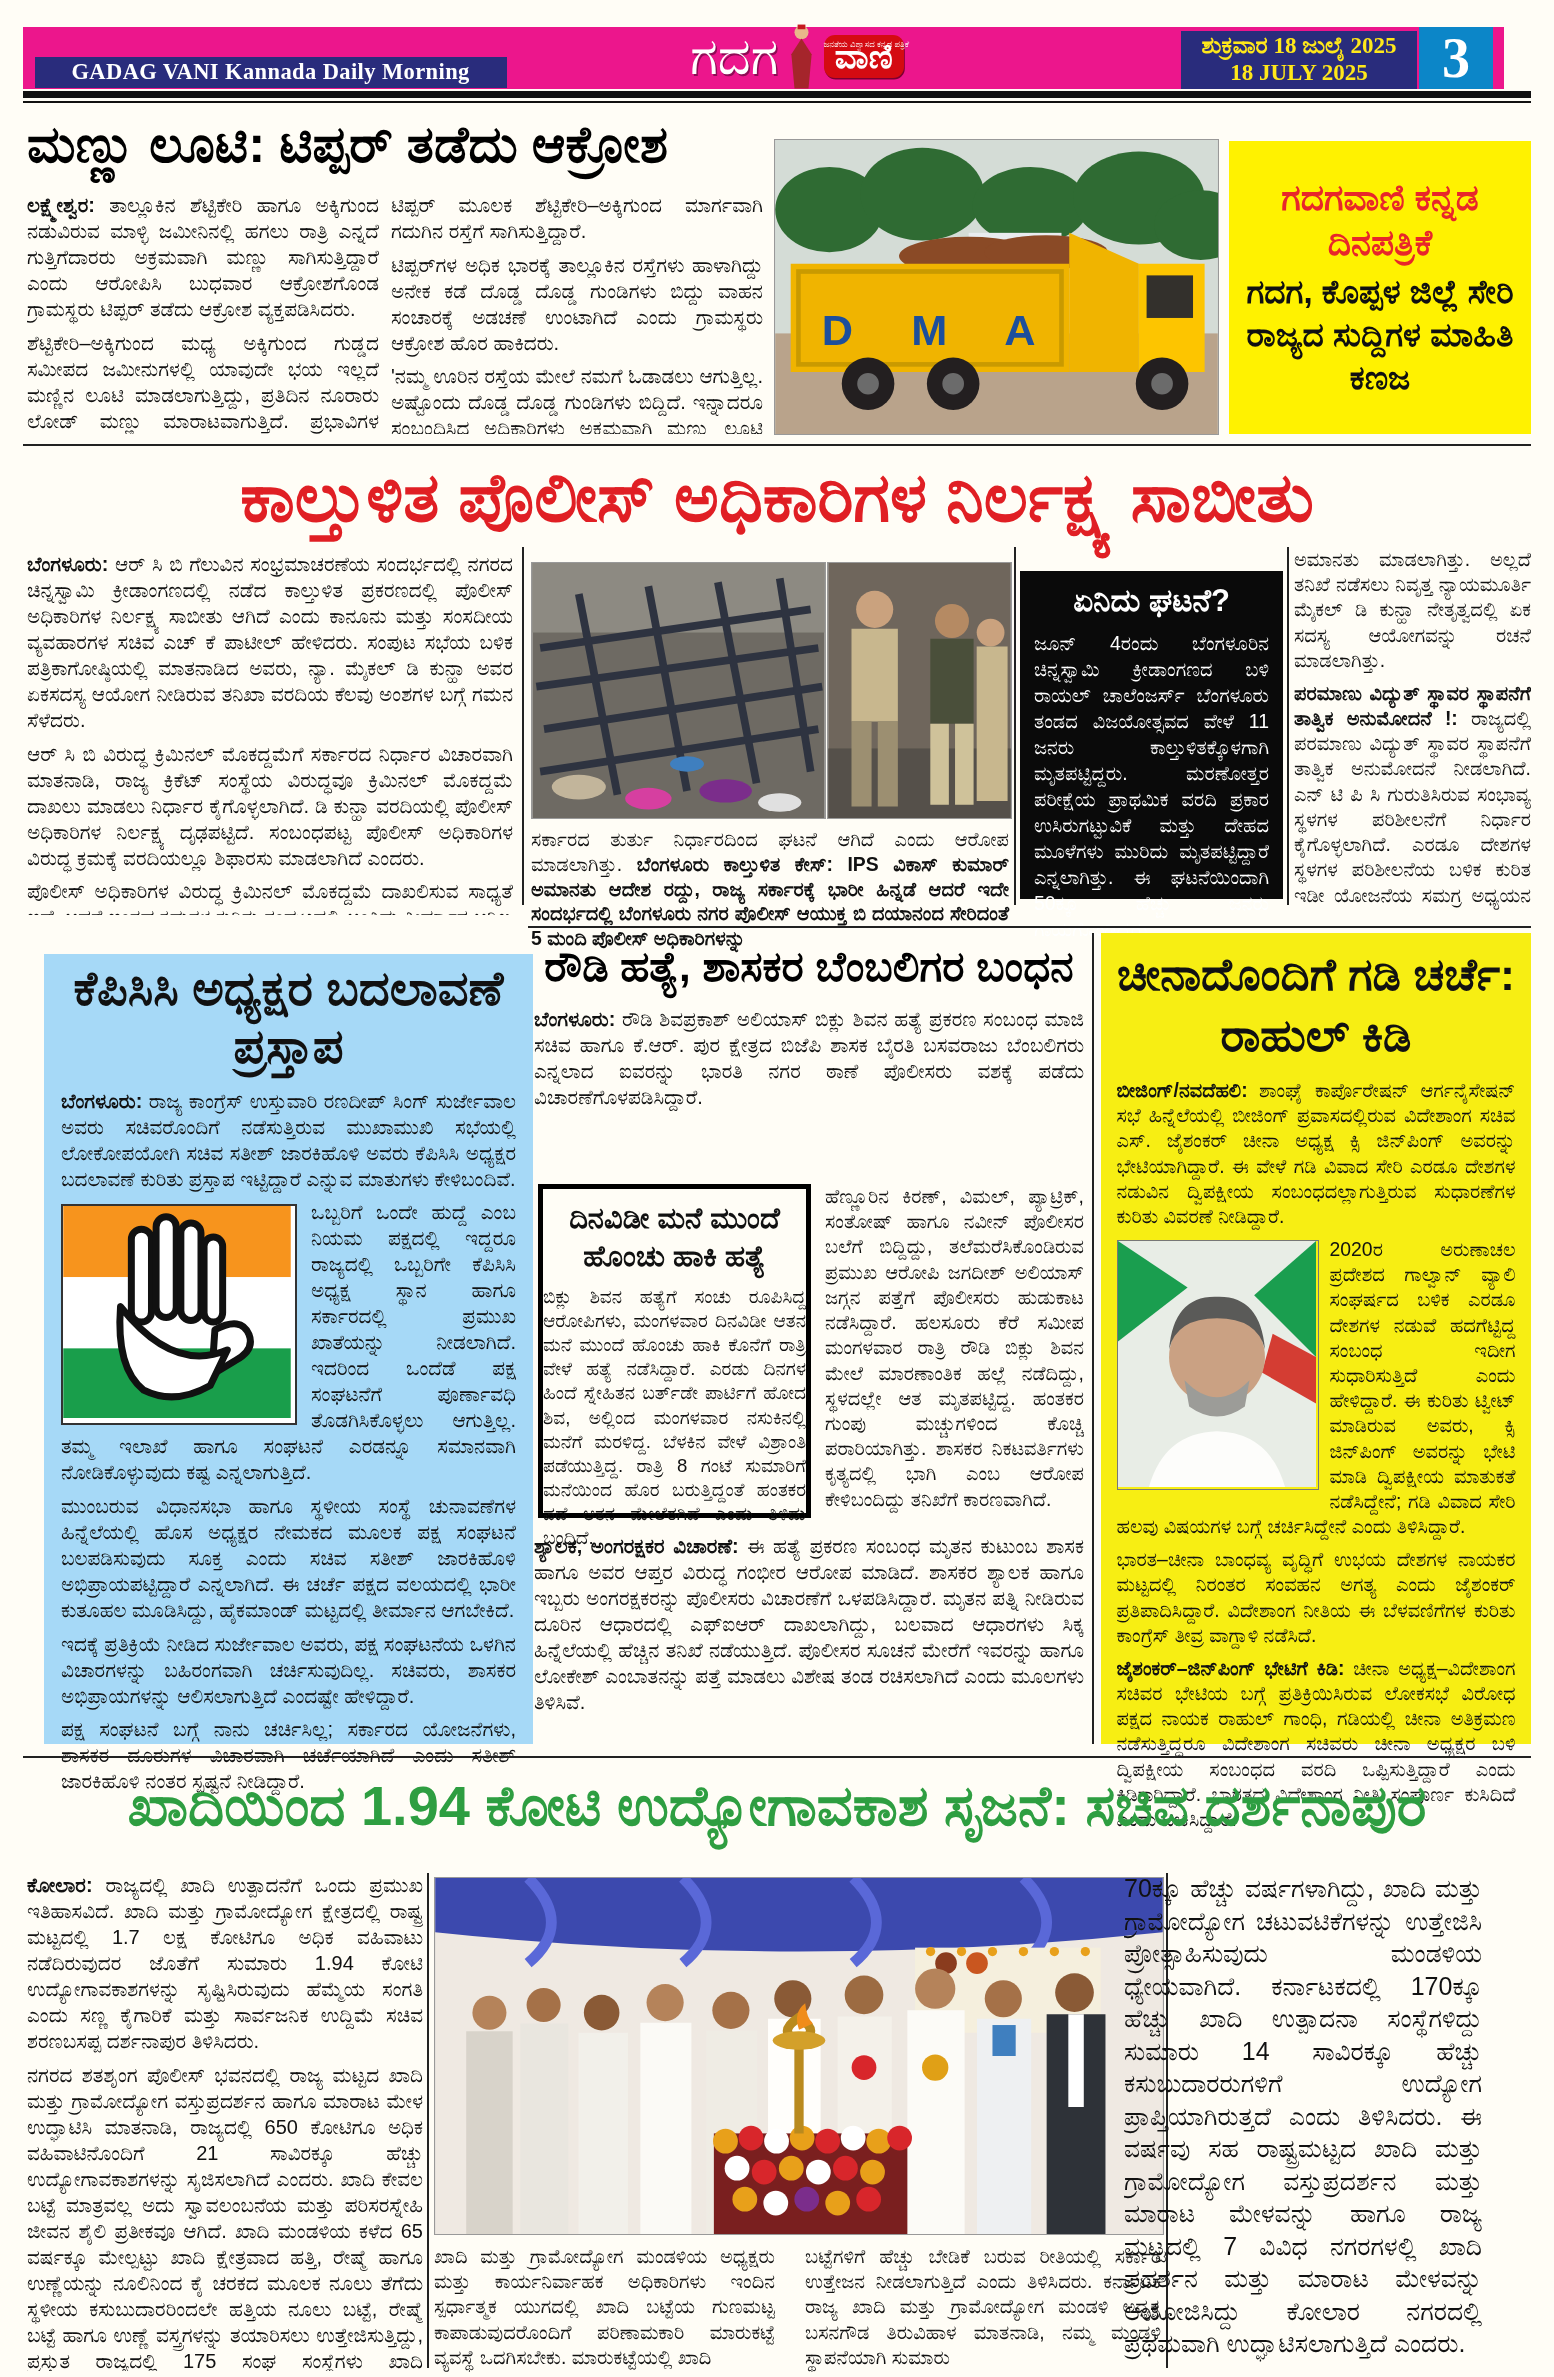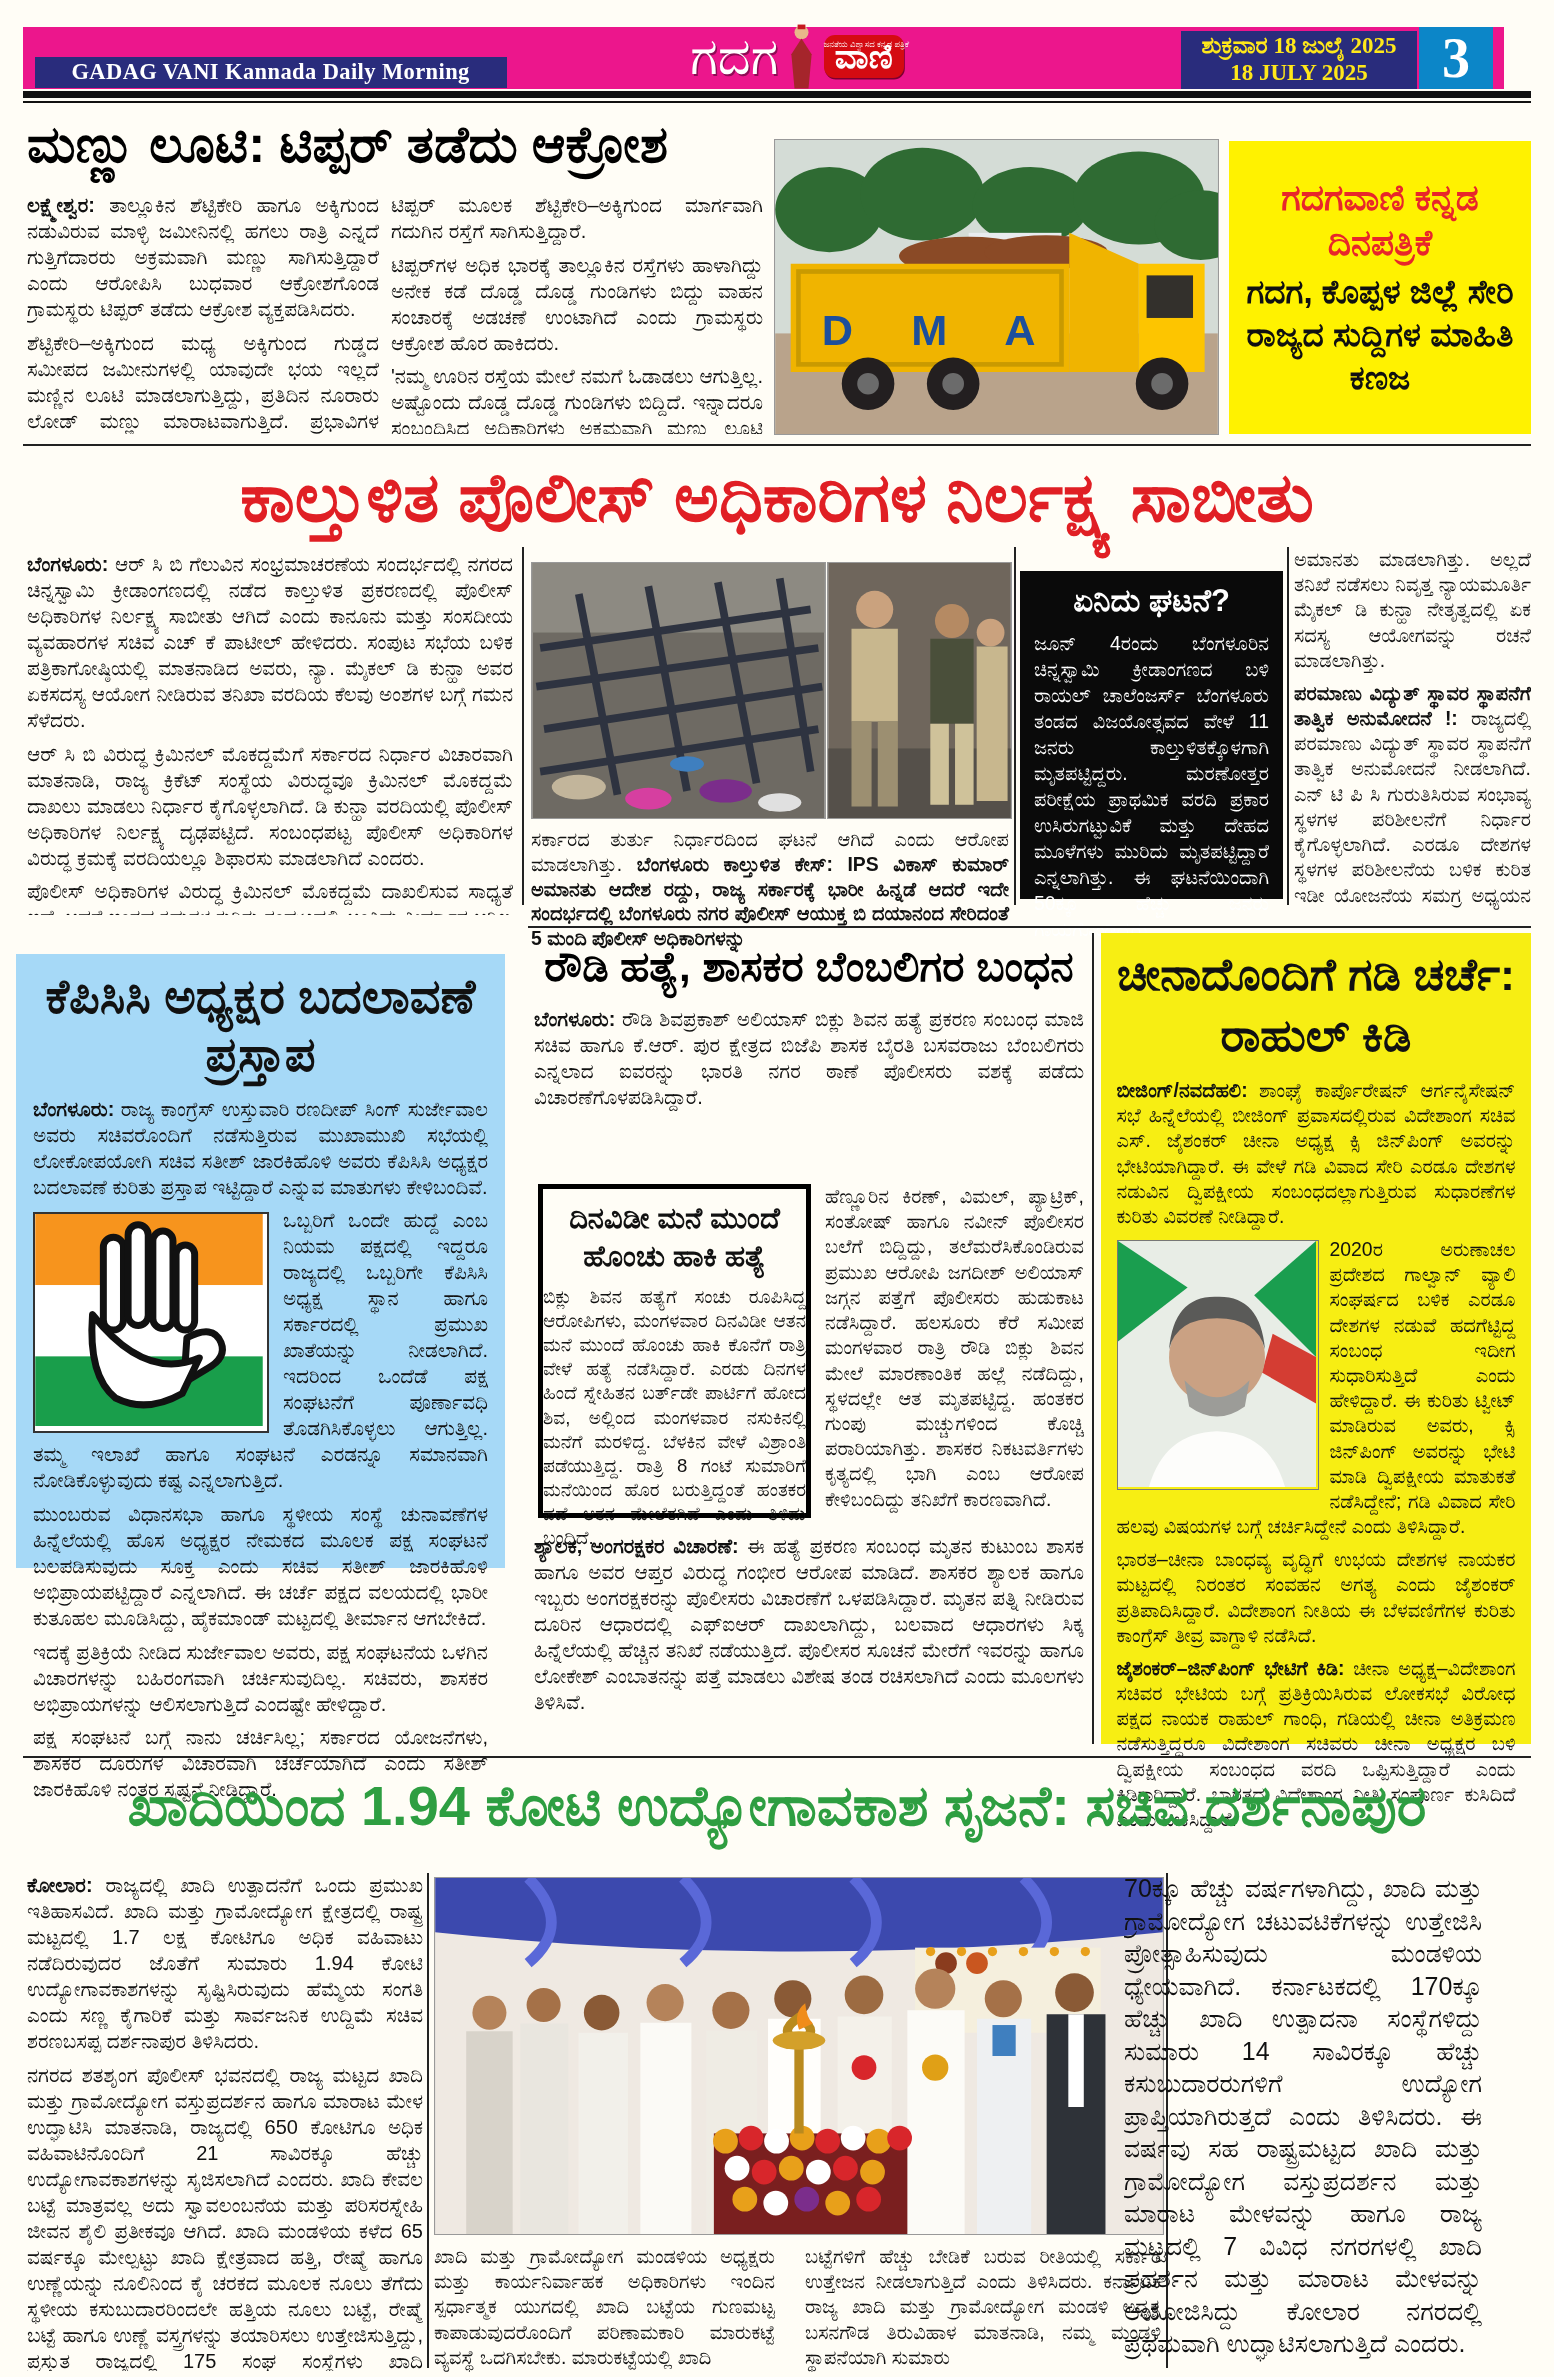--- a/index.html
+++ b/index.html
@@ -35,21 +35,21 @@
   
   #promo{left:1229px;top:141px;width:302px;height:293px;background:#fff200;text-align:center;
          display:flex;flex-direction:column;justify-content:center;padding:4.6px 11px;box-sizing:border-box;}
   #promo .t{color:#e8262a;font-weight:bold;font-size:36px;line-height:1.25;}
   #promo .b{color:#101010;font-weight:bold;font-size:33px;line-height:1.3;margin-top:6.2px;}
   #redhead{left:23px;top:458px;width:1508px;text-align:center;font-size:68px;font-weight:bold;color:#e01f24;}
   #blackbox{left:1020px;top:571px;width:263px;height:328px;background:#0a0a0a;color:#fff;
             padding:12.4px 14px;box-sizing:border-box;}
   #blackbox .t{font-weight:bold;font-size:31px;text-align:center;margin-bottom:11px;}
   #blackbox .b{font-size:19.4px;line-height:1.34;text-align:justify;}
-  #bluebox{left:16px;top:954px;width:489px;height:614px;background:#a6d9f7;padding:14px 17px;box-sizing:border-box;}
+  #bluebox{left:44px;top:954px;width:489px;height:790px;background:#a6d9f7;padding:6px 17px;box-sizing:border-box;}
   #bluebox .t{font-size:48px;font-weight:bold;text-align:center;line-height:1.2;margin-bottom:12.4px;}
   #yellowbox{left:1101px;top:933px;width:430px;height:811px;background:#f7ee13;padding:12.4px 15.5px;box-sizing:border-box;}
   #yellowbox .t{font-size:45px;font-weight:bold;text-align:center;line-height:1.35;margin-bottom:11px;}
   #murderbox{left:538px;top:1184px;width:273px;height:334px;border:5.4px solid #000;padding:11px 0;box-sizing:border-box;}
   #murderbox .t{font-weight:bold;font-size:29px;text-align:center;line-height:1.3;margin-bottom:9.3px;}
   #greenhead{left:23px;top:1773px;width:1508px;text-align:center;font-size:56px;font-weight:bold;color:#2e9e41;}
   .subbold{font-weight:bold;}
 </style>
 </head>
 <body>

